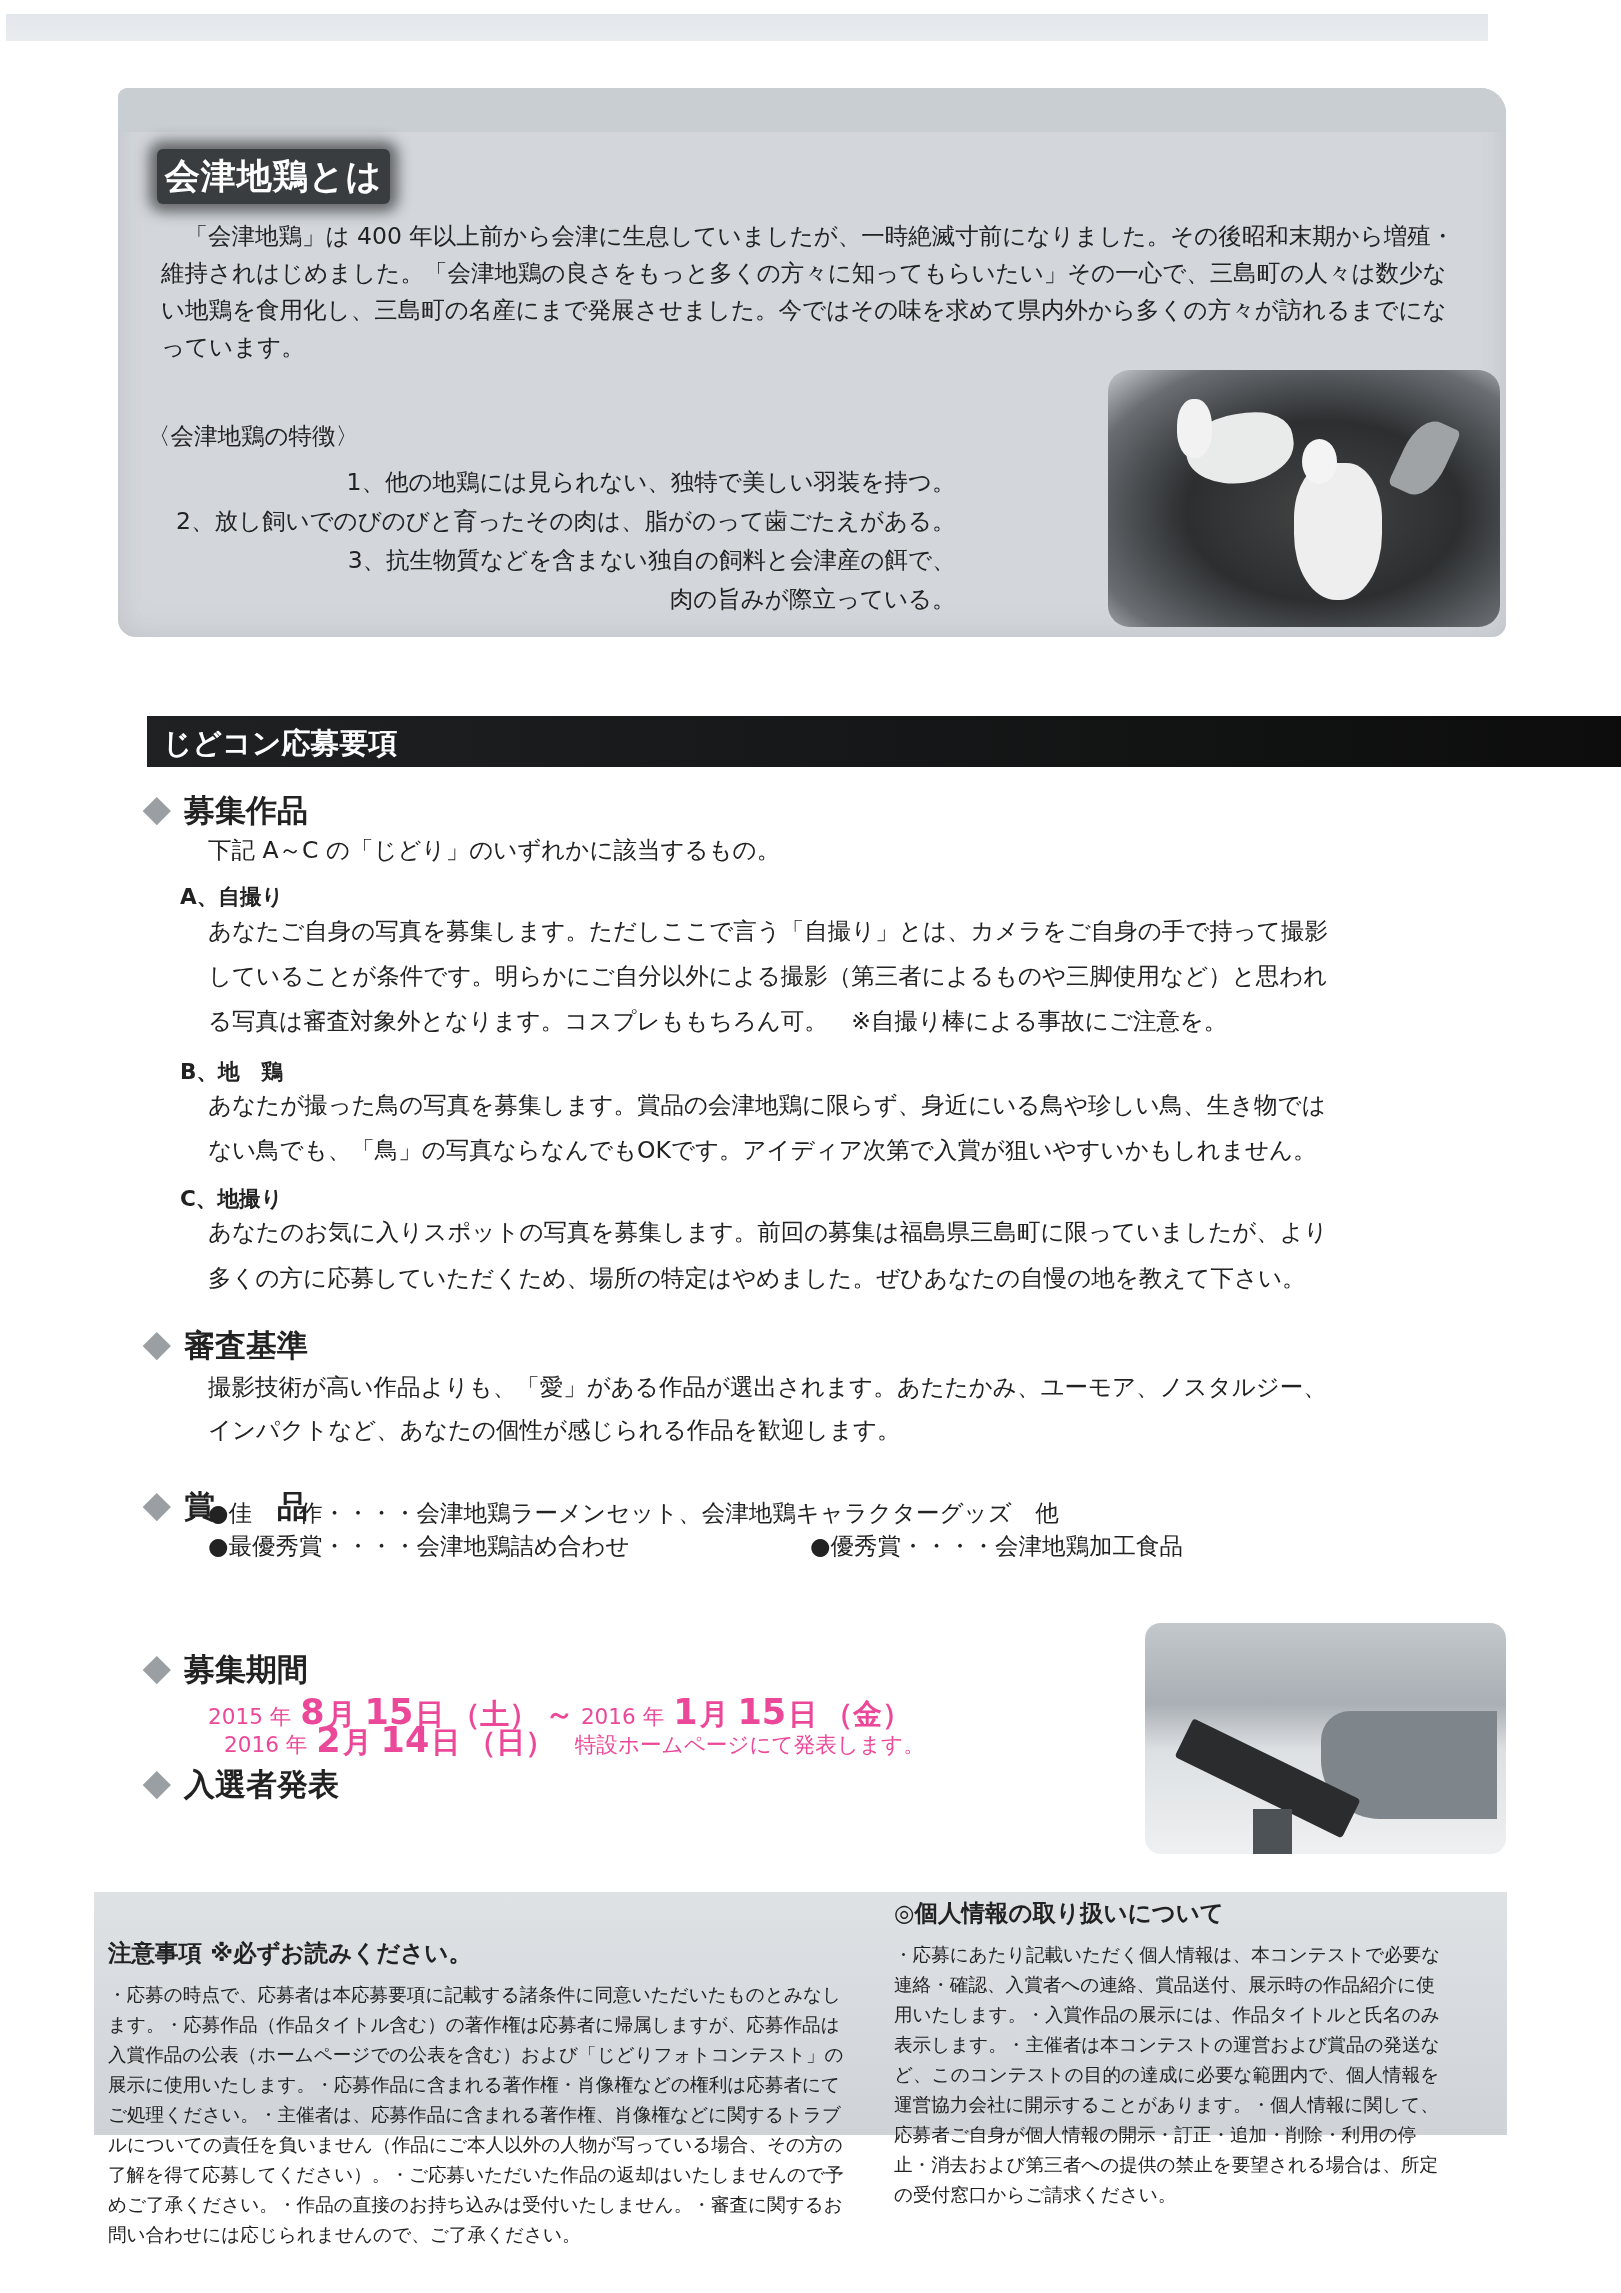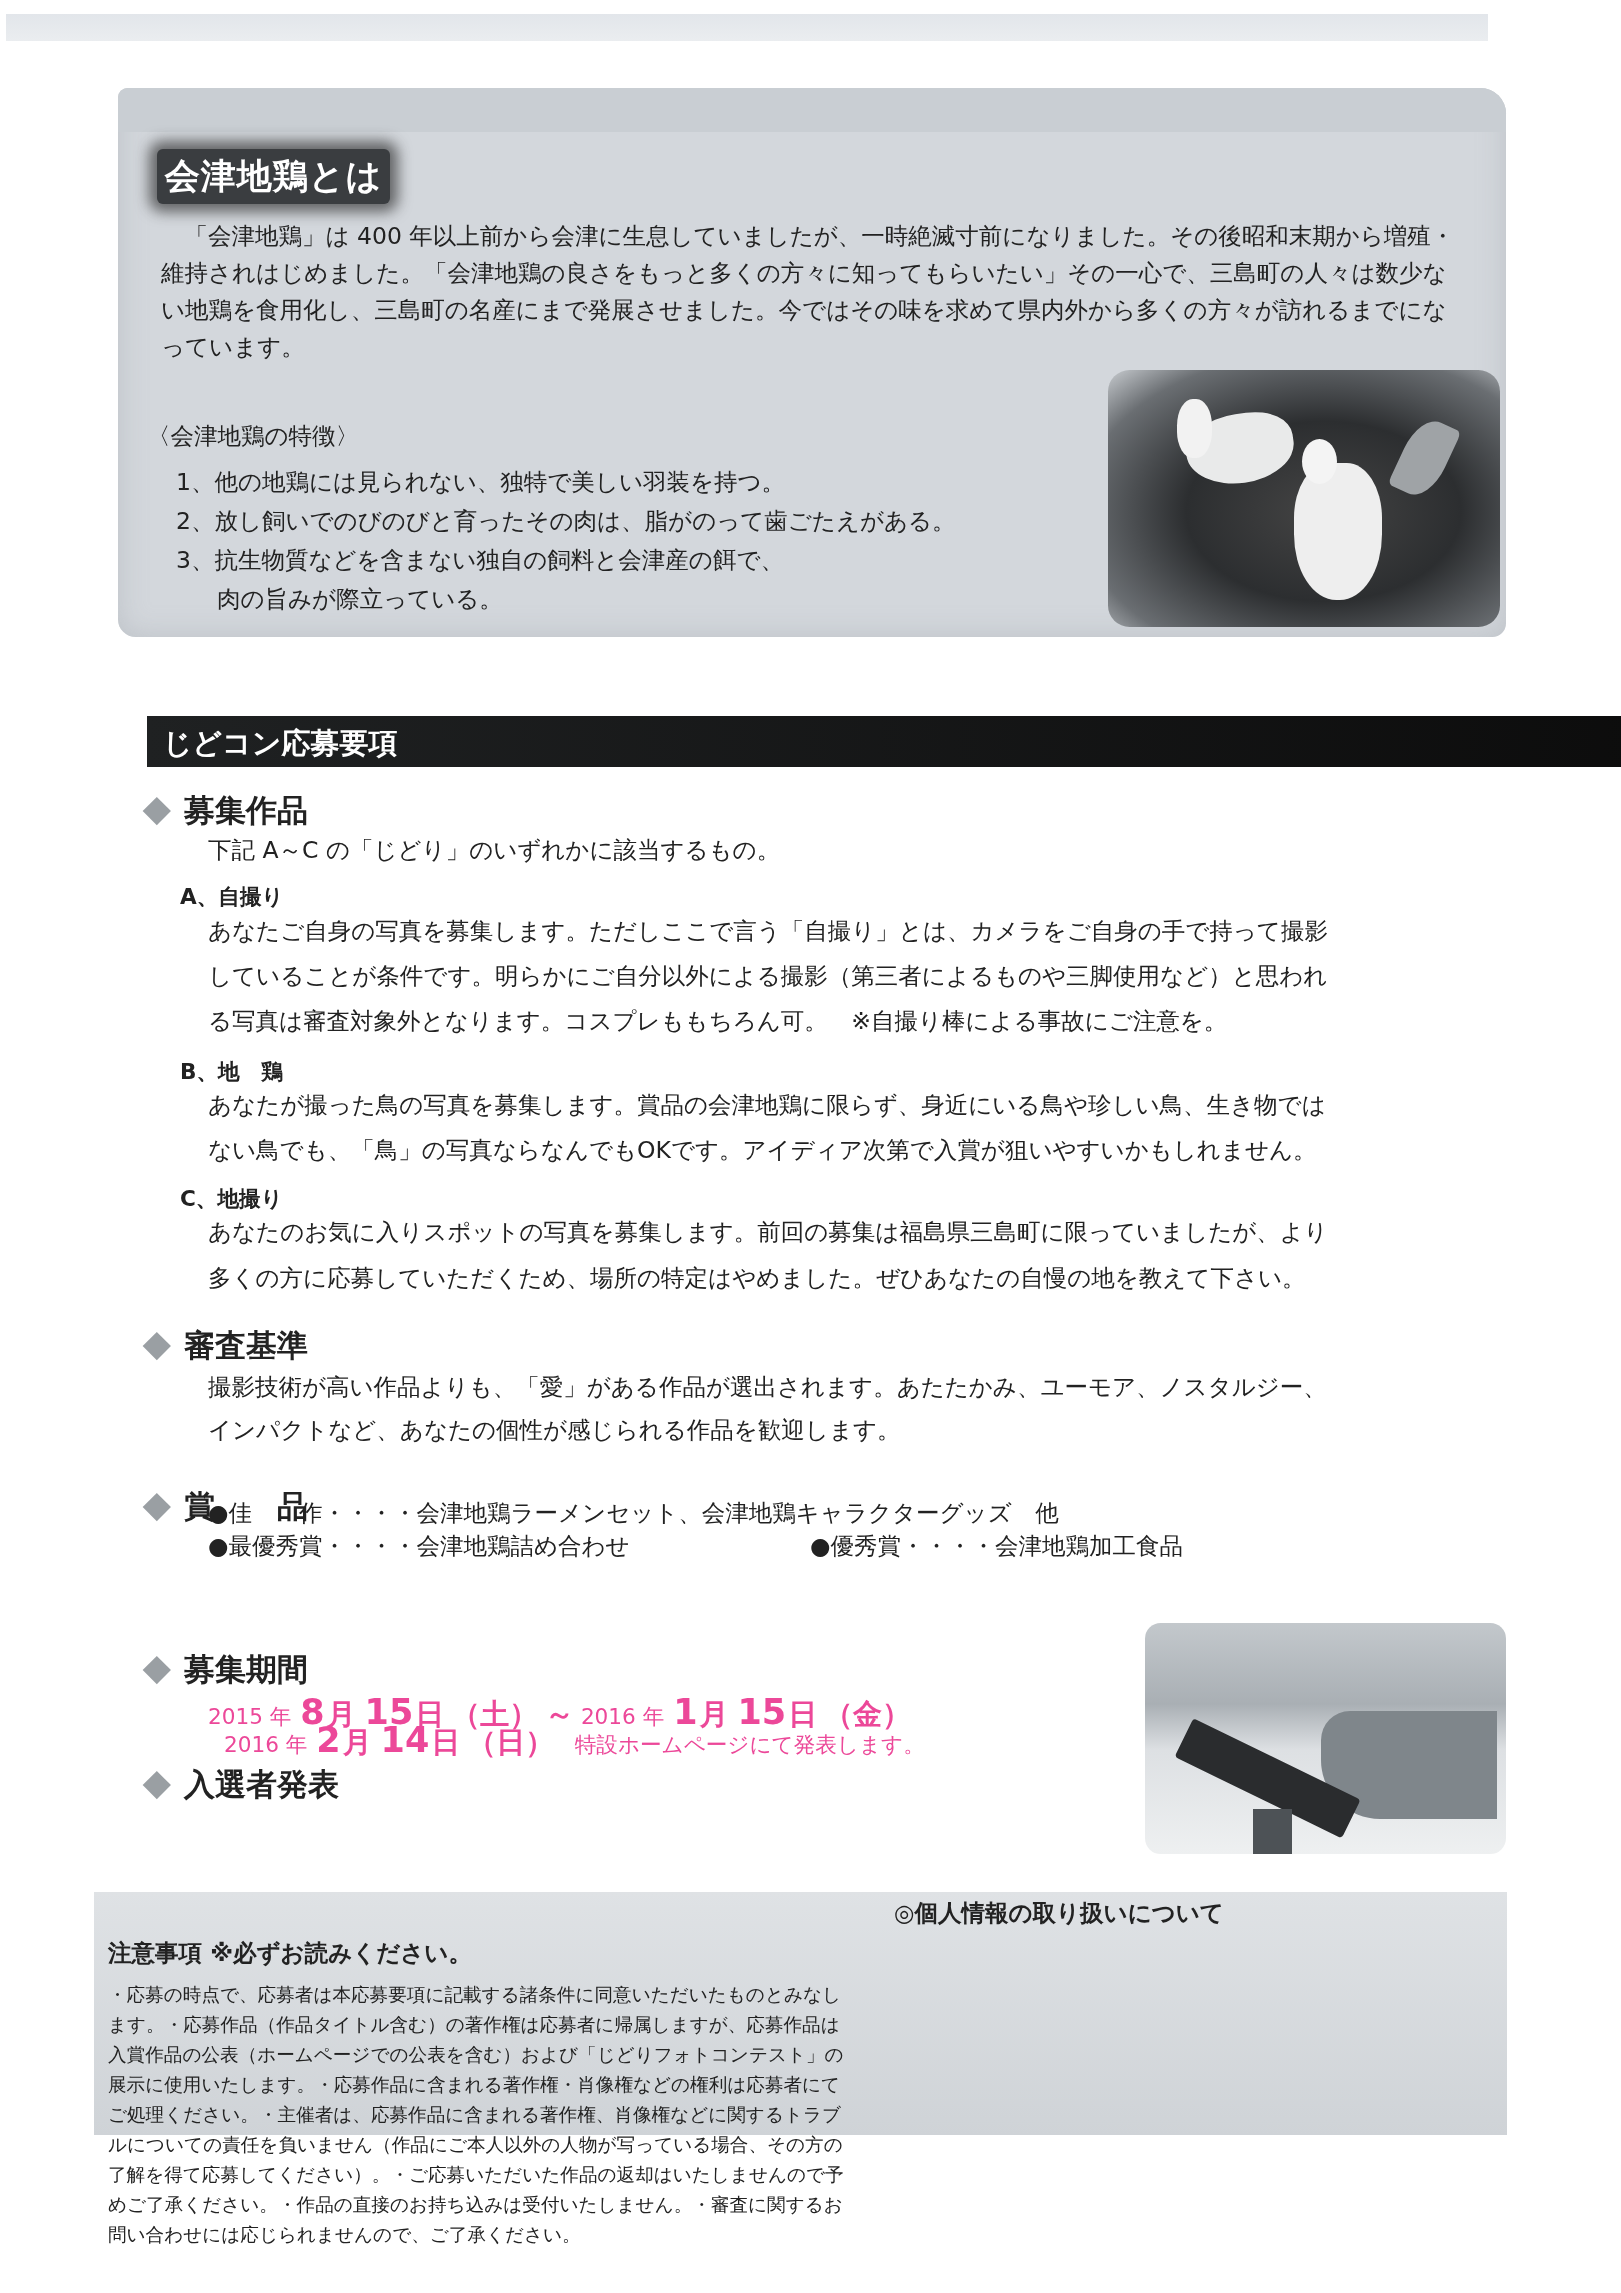--- a/index.html
+++ b/index.html
@@ -16,21 +16,21 @@
   .intro-panel::before { content: ""; position: absolute; left: 0; top: 0; right: 0; height: 44px;
     background: #c9ced3; border-radius: 9.8px 25.5px 0 0; }
   .intro-title { position: absolute; left: 157px; top: 149px; font-family: "DejaVu Serif", serif;
     font-weight: bold; font-size: 35px; color: #fff; letter-spacing: 1px;
     padding: 3.9px 7.8px; background: #3a3d40; border-radius: 5.9px;
     box-shadow: 0 0 13.7px 7.8px rgba(40,40,40,.65); }
   .intro-body { position: absolute; left: 161px; top: 218px; width: 1333px;
     font-size: 23.5px; line-height: 37px; color: #222; }
   .intro-body p { text-indent: 23.5px; }
   .features-title { position: absolute; left: 147px; top: 420px; font-size: 23.5px; color: #222; }
-  .features { position: absolute; left: 176px; top: 463px; font-size: 23.5px; line-height: 39px; list-style: none; }
+  .features { position: absolute; left: 176px; top: 463px; font-size: 23.5px; line-height: 39px; list-style: none; text-align: right; }
   .features li { white-space: nowrap; }
   .features .cont { padding-left: 41px; }
 
   .photo { position: absolute; overflow: hidden; }
   .photo-chicken { left: 1108px; top: 370px; width: 392px; height: 257px; border-radius: 21.6px;
     background: radial-gradient(ellipse at 55% 55%, #444 0%, #2c2e30 45%, #6a6e72 80%, #c7cbcf 100%); }
   .hen1 { position: absolute; left: 78px; top: 44px; width: 108px; height: 69px; background: #e9eaea;
     border-radius: 50% 40% 50% 50%; transform: rotate(-8deg); }
   .hen1-head { position: absolute; left: 69px; top: 29px; width: 35px; height: 59px; background: #f2f2f2; border-radius: 45%; }
   .hen2 { position: absolute; left: 186px; top: 93px; width: 88px; height: 137px; background: #eeeeee;
@@ -167,14 +167,15 @@
   <div class="bridge"></div>
 </div>
 
 <div class="notice-panel"></div>
 <div class="notice-col notice-left">
   <h3>注意事項 ※必ずお読みください。</h3>
   <p>・応募の時点で、応募者は本応募要項に記載する諸条件に同意いただいたものとみなします。・応募作品（作品タイトル含む）の著作権は応募者に帰属しますが、応募作品は入賞作品の公表（ホームページでの公表を含む）および「じどりフォトコンテスト」の展示に使用いたします。・応募作品に含まれる著作権・肖像権などの権利は応募者にてご処理ください。・主催者は、応募作品に含まれる著作権、肖像権などに関するトラブルについての責任を負いません（作品にご本人以外の人物が写っている場合、その方の了解を得て応募してください）。・ご応募いただいた作品の返却はいたしませんので予めご了承ください。・作品の直接のお持ち込みは受付いたしません。・審査に関するお問い合わせには応じられませんので、ご了承ください。</p>
 </div>
 <div class="notice-col notice-right">
   <h3>◎個人情報の取り扱いについて</h3>
+  <p>・応募にあたり記載いただく個人情報は、本コンテストで必要な連絡・確認、入賞者への連絡、賞品送付、展示時の作品紹介に使用いたします。・入賞作品の展示には、作品タイトルと氏名のみ表示します。・主催者は本コンテストの運営および賞品の発送など、このコンテストの目的の達成に必要な範囲内で、個人情報を運営協力会社に開示することがあります。・個人情報に関して、応募者ご自身が個人情報の開示・訂正・追加・削除・利用の停止・消去および第三者への提供の禁止を要望される場合は、所定の受付窓口からご請求ください。</p>
 </div>
 
 
 </body></html>

